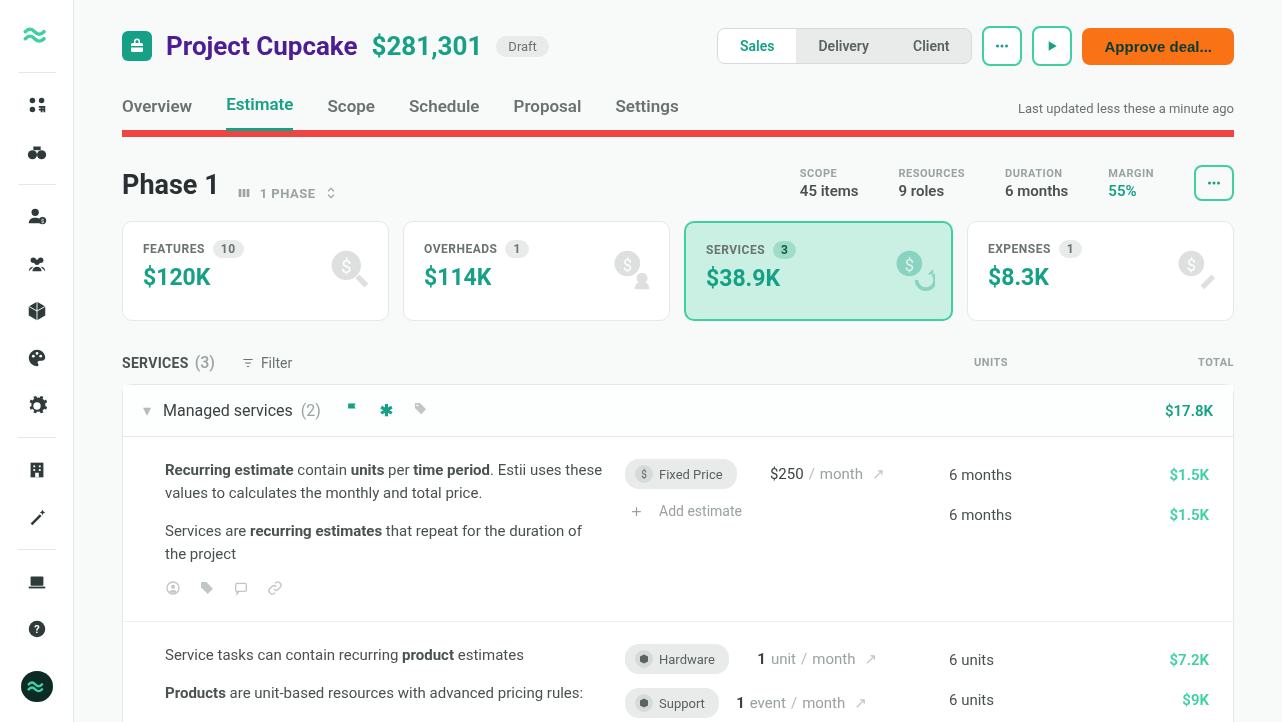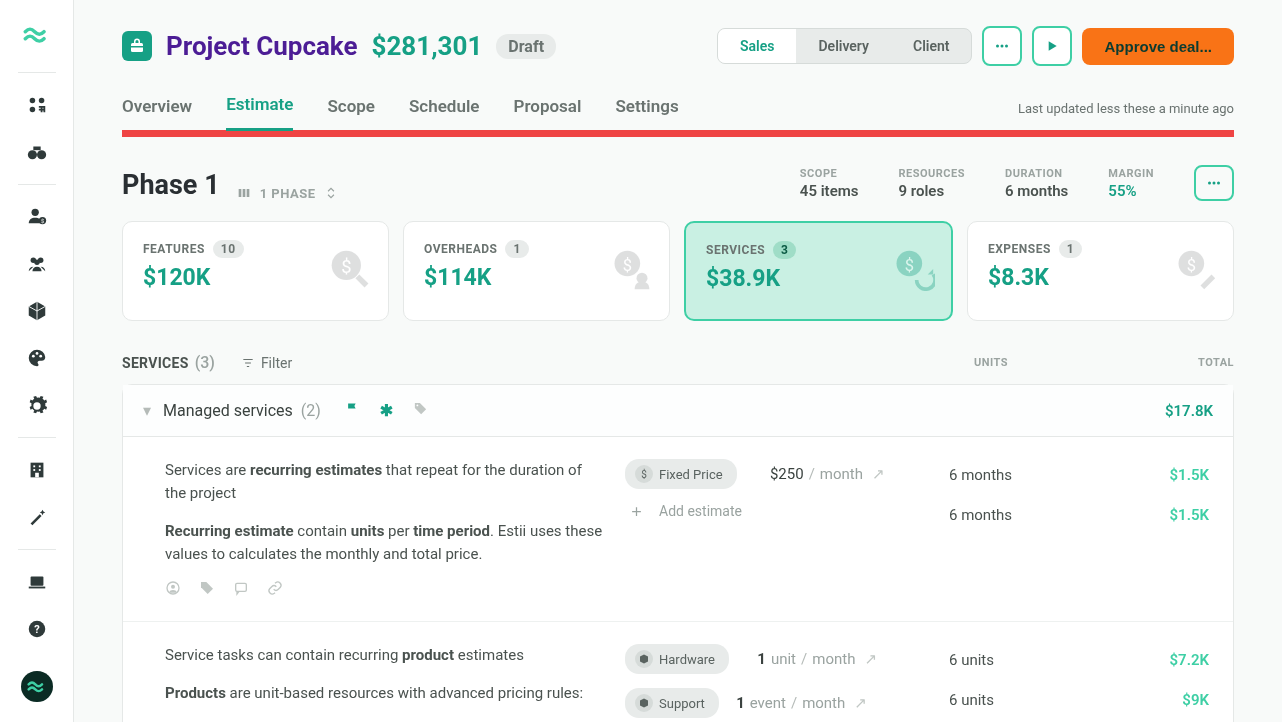--- a/index.html
+++ b/index.html
@@ -17,21 +17,21 @@
 .avatar { width: 32px; height: 32px; border-radius: 50%; background: #0b2b24; display: flex; align-items: center; justify-content: center; margin-top: 12px; }
 .avatar svg { width: 20px; height: 20px; color: #3ecfa5; }
 
 
 .main { flex: 1; display: flex; flex-direction: column; }
 .header { padding: 26px 48px 0; background: #f8faf9; }
 .title-row { display: flex; align-items: center; gap: 14px; }
 .title-icon { width: 30px; height: 30px; background: #16a085; border-radius: 6px; display: flex; align-items: center; justify-content: center; color: #fff; }
 .title { font-size: 26px; font-weight: 700; color: #4c1d95; }
 .amount { font-size: 26px; font-weight: 700; color: #16a085; }
-.draft { background: #e8ebea; color: #6a7370; padding: 3px 12px; border-radius: 12px; font-size: 16px; font-weight: 700; }
+.draft { background: #e8ebea; color: #6a7370; padding: 3px 12px; border-radius: 12px; font-size: 13px; font-weight: 400; }
 .title-row .right { margin-left: auto; display: flex; align-items: center; gap: 10px; }
 .tabbox { display: flex; border: 1px solid #d6dbd9; border-radius: 8px; overflow: hidden; background: #e8ebea; }
 .tabbox .t { padding: 9px 22px; font-size: 14px; font-weight: 600; color: #5a6360; cursor: pointer; }
 .tabbox .t.active { background: #fff; color: #16a085; }
 .iconbtn { width: 40px; height: 40px; border: 2px solid #3ecfa5; border-radius: 8px; display: flex; align-items: center; justify-content: center; color: #16a085; cursor: pointer; background: #fff; }
 .approve { background: #f97316; color: #0b3b30; font-weight: 700; padding: 10px 22px; border-radius: 8px; font-size: 15px; cursor: pointer; border: none; }
 
 .nav-tabs { display: flex; gap: 34px; margin-top: 28px; border-bottom: 7px solid #ef4444; align-items: flex-end; }
 .nav-tabs .tab { padding: 0 0 14px; font-size: 17px; font-weight: 600; color: #6a7370; cursor: pointer; }
 .nav-tabs .tab.active { color: #16a085; border-bottom: 3px solid #16a085; margin-bottom: -1px; }
@@ -365,22 +365,22 @@
                 <path d="M3 3h8l10 10-8 8L3 11z"></path>
                 <circle cx="7" cy="7" r="1.5" fill="#fff"></circle>
               </svg>
           </span>
         </div>
         <div class="grp-total">$17.8K</div>
       </div>
 
       <div class="row">
         <div class="desc">
+          <p><b>Recurring estimate</b><span> contain </span><b>units</b><span> per </span><b>time period</b><span>. Estii uses these values to calculates the monthly and total price.</span></p>
           <p><span>Services are </span><b>recurring estimates</b><span> that repeat for the duration of the project</span></p>
-          <p><b>Recurring estimate</b><span> contain </span><b>units</b><span> per </span><b>time period</b><span>. Estii uses these values to calculates the monthly and total price.</span></p>
           <div class="actions">
             <span><svg viewBox="0 0 24 24" width="16" height="16" fill="currentColor">
                   <circle cx="12" cy="12" r="9" fill="none" stroke="currentColor" stroke-width="2"></circle>
                   <circle cx="12" cy="10" r="3"></circle>
                   <path d="M6 19c1-3 3-4 6-4s5 1 6 4"></path>
                 </svg></span>
             <span><svg viewBox="0 0 24 24" width="16" height="16" fill="currentColor">
                   <path d="M3 3h8l10 10-8 8L3 11z"></path>
                 </svg></span>
             <span><svg viewBox="0 0 24 24" width="16" height="16" fill="none" stroke="currentColor" stroke-width="2">

